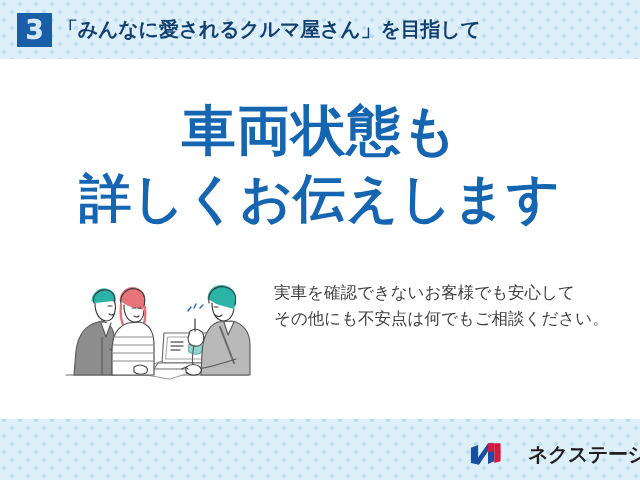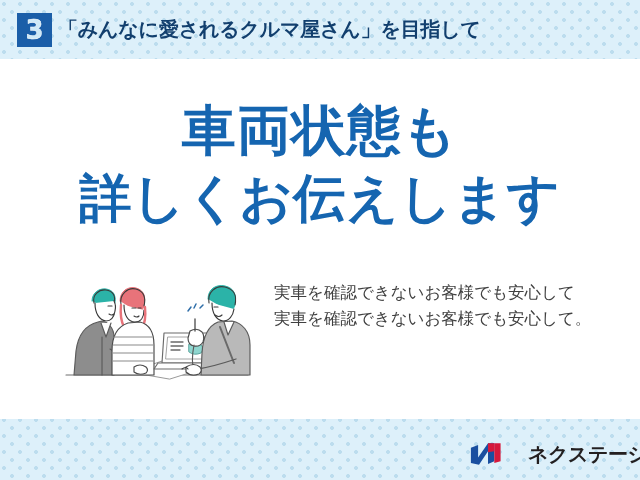--- a/index.html
+++ b/index.html
@@ -153,21 +153,21 @@
 
   <div class="panel">
 
     <div class="headline">
       <span class="l1">車両状態も</span>
       <span class="l2">詳しくお伝えします</span>
     </div>
 
     <div class="body-copy">
       <span>実車を確認できないお客様でも安心して</span>
-      <span>実車を確認できないお客様でも安心して。</span>
+      <span>その他にも不安点は何でもご相談ください。</span>
     </div>
 
     <svg class="illus" viewBox="0 0 198 120">
       <g fill="none" stroke="#4a4a4a" stroke-width="1.15" stroke-linecap="round" stroke-linejoin="round">
 
         <path d="M8 100 L190 100" stroke="#6f6f6f" stroke-width="1.1"></path>
         <path d="M72 97 L110 84 L150 92 L112 104 Z" fill="#ffffff" stroke="#9a9a9a" stroke-width="1"></path>
 
         <g>
           <path d="M34 26 C34 18 41 13 48 14 C55 15 58 20 57 27 C56 32 54 34 52 35" fill="#2bb3a8" stroke="#2bb3a8" stroke-width="1"></path>

